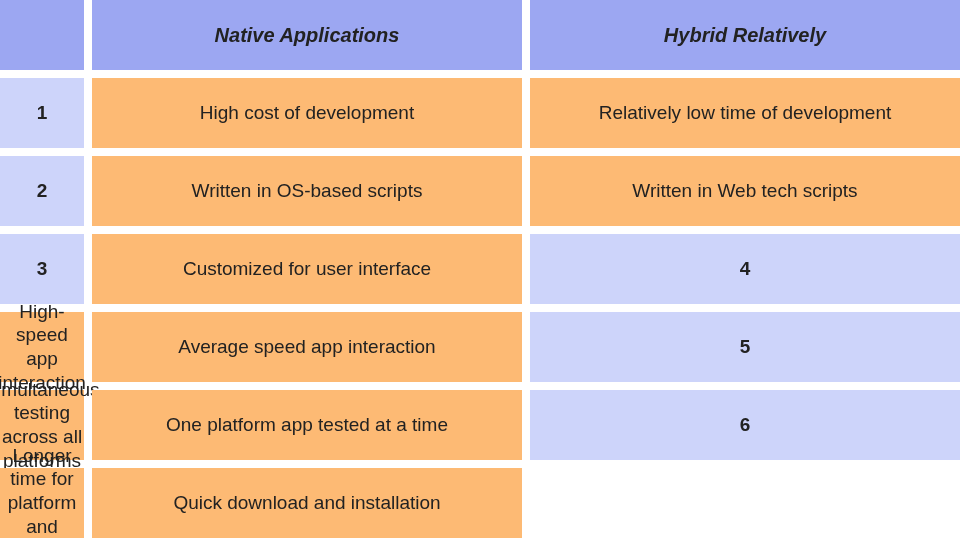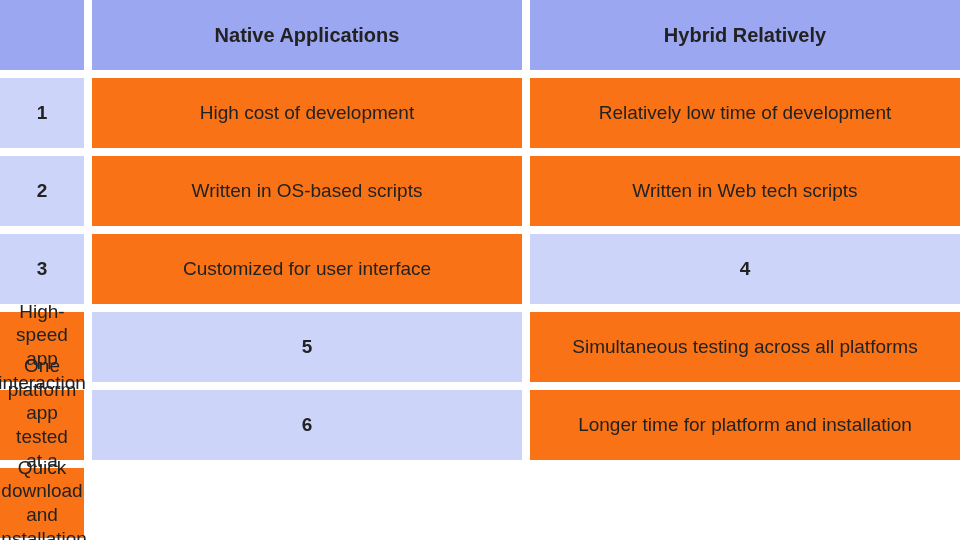--- a/index.html
+++ b/index.html
@@ -24,28 +24,29 @@
     text-align: center;
     padding: 0 16px;
     height: 70px;
     font-size: 19px;
     line-height: 1.25;
   }
   .header {
     background: #9ca7f2;
     font-weight: bold;
     font-size: 20px;
+    font-style: italic;
   }
   .idx {
     background: #cdd4fa;
     font-weight: bold;
     font-size: 19px;
   }
   .body {
-    background: #f97316;
+    background: #fdba74;
   }
   .corner {
     background: #9ca7f2;
   }
 </style>
 </head>
 <body>
 
 <div class="table">
   <div class="cell corner"></div>
@@ -58,20 +59,21 @@
 
   <div class="cell idx">2</div>
   <div class="cell body">Written in OS-based scripts</div>
   <div class="cell body">Written in Web tech scripts</div>
 
   <div class="cell idx">3</div>
   <div class="cell body">Customized for user interface</div>
 
   <div class="cell idx">4</div>
   <div class="cell body">High-speed app interaction</div>
+  <div class="cell body">Average speed app interaction</div>
 
   <div class="cell idx">5</div>
   <div class="cell body">Simultaneous testing across all platforms</div>
   <div class="cell body">One platform app tested at a time</div>
 
   <div class="cell idx">6</div>
   <div class="cell body">Longer time for platform and installation</div>
   <div class="cell body">Quick download and installation</div>
 </div>
 

